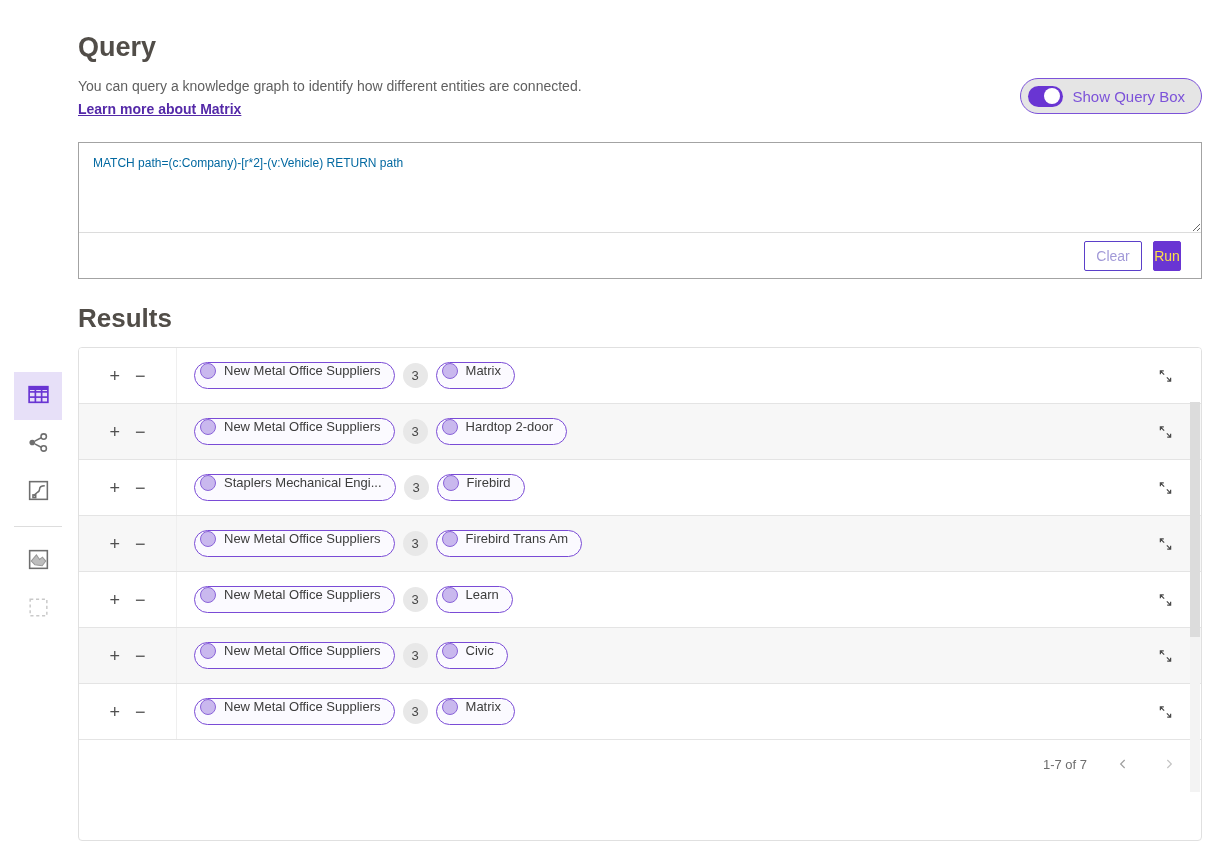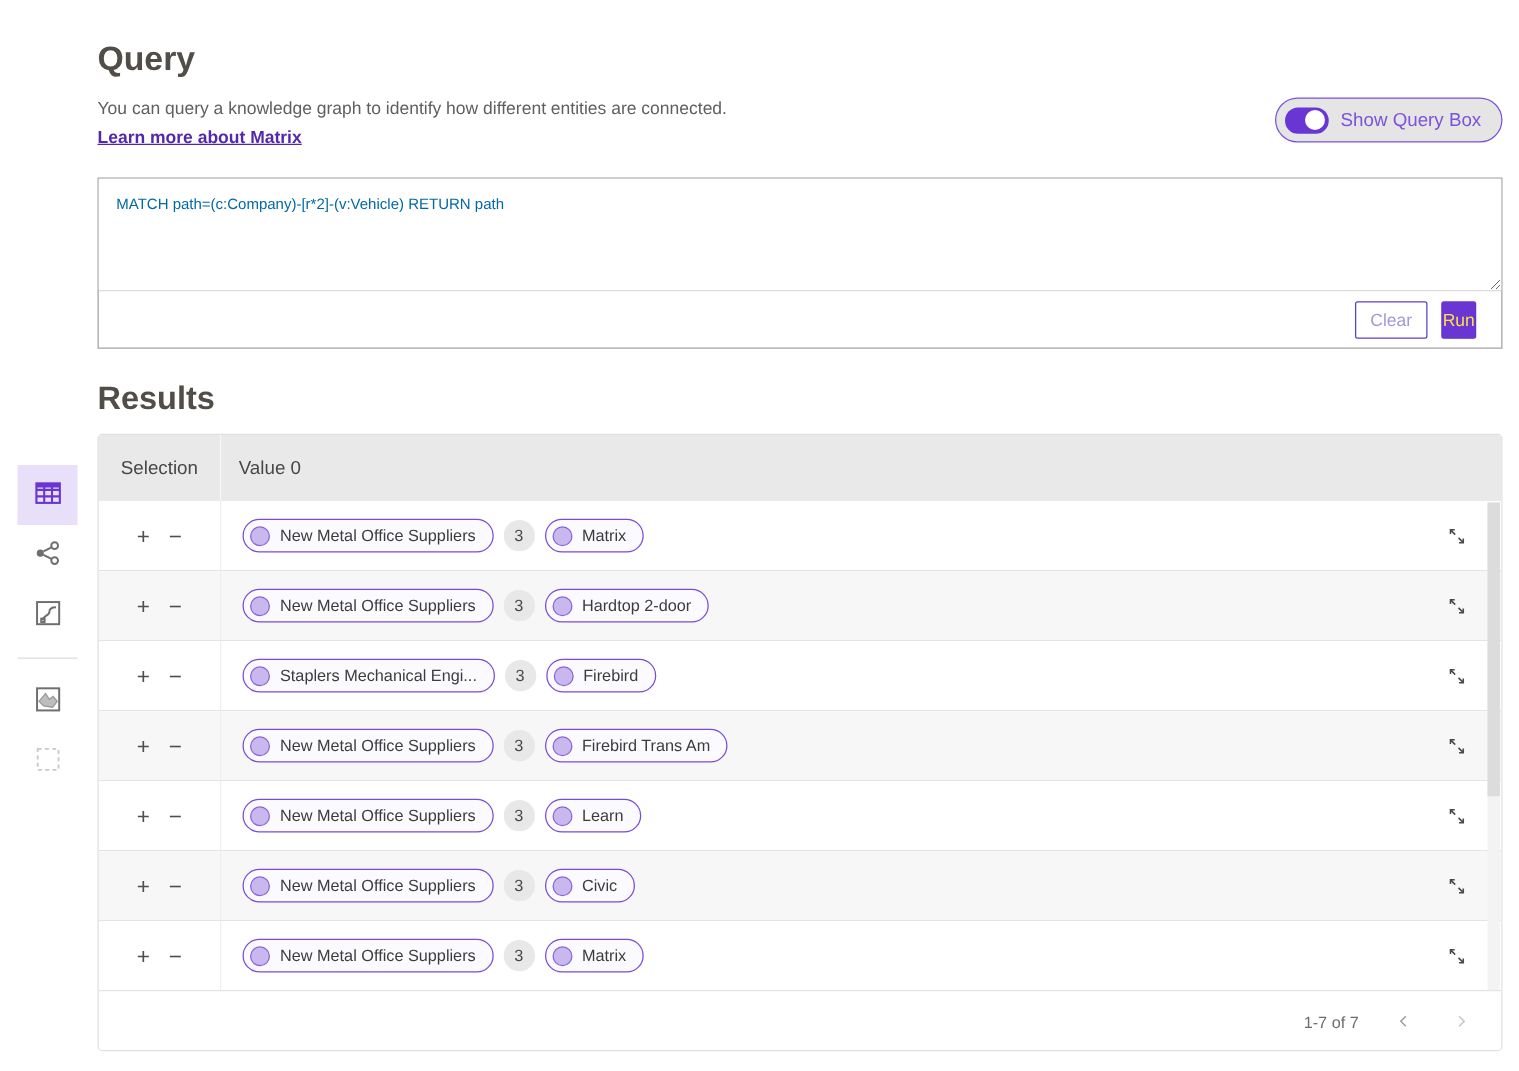--- a/index.html
+++ b/index.html
@@ -56,21 +56,21 @@
 
   .tbody { position:relative; }
   .trow { position:relative; display:flex; align-items:center; height:56px;
           border-bottom:1px solid #e4e4e4; background:#fff; }
   .trow:nth-child(even) { background:var(--row-alt); }
   .cell-sel { width:98px; flex:0 0 98px; display:flex; align-items:center; justify-content:center;
               gap:15px; font-size:18px; color:#4f4f4f; border-right:1px solid #efefef; height:100%; }
   .cell-sel span { cursor:pointer; line-height:1; }
   .cell-val { display:flex; align-items:center; padding-left:17px; gap:8px; }
 
-  .pill { display:inline-flex; align-items:center; gap:8px; height:27px; padding:0 13px 0 5px;
+  .pill { display:inline-flex; align-items:flex-start; gap:8px; height:27px; padding:0 13px 0 5px;
           border:1.5px solid var(--pill-border); border-radius:15px; background:#fbfaff;
           font-size:13px; color:#3c3c3c; cursor:pointer; white-space:nowrap; }
   .node-dot { width:16px; height:16px; border-radius:50%; background:var(--node-fill);
               border:1.5px solid var(--node-border); }
   .count-badge { display:inline-flex; align-items:center; justify-content:center; width:25px; height:25px;
                  border-radius:50%; background:#e8e8e8; font-size:13px; color:#474747; cursor:default; }
   .expand { position:absolute; right:26px; top:50%; transform:translateY(-50%); cursor:pointer; }
   .expand svg { width:19px; height:19px; display:block; }
 
   .scroll-track { position:absolute; right:1px; top:54px; width:10px; height:390px; background:#f3f3f3; }
@@ -154,24 +154,20 @@
     <button class="rail-tab muted">
       <span>
         <svg viewBox="0 0 24 24" width="25" height="25" fill="none" stroke="currentColor" stroke-width="1.4" stroke-dasharray="3 2.6">
           <rect x="4" y="4" width="16" height="16"></rect>
         </svg>
       </span>
     </button>
   </div>
 
   <div class="results-table">
-    <div class="thead">
-      <div class="th-selection">Selection</div>
-      <div class="th-value">Value 0</div>
-    </div>
     <div class="tbody">
   <div class="trow">
     <div class="cell-sel">
       <span>+</span>
       <span>−</span>
     </div>
     <div class="cell-val">
       <span class="pill">
         <span class="node-dot"></span>
         <span>New Metal Office Suppliers</span>

